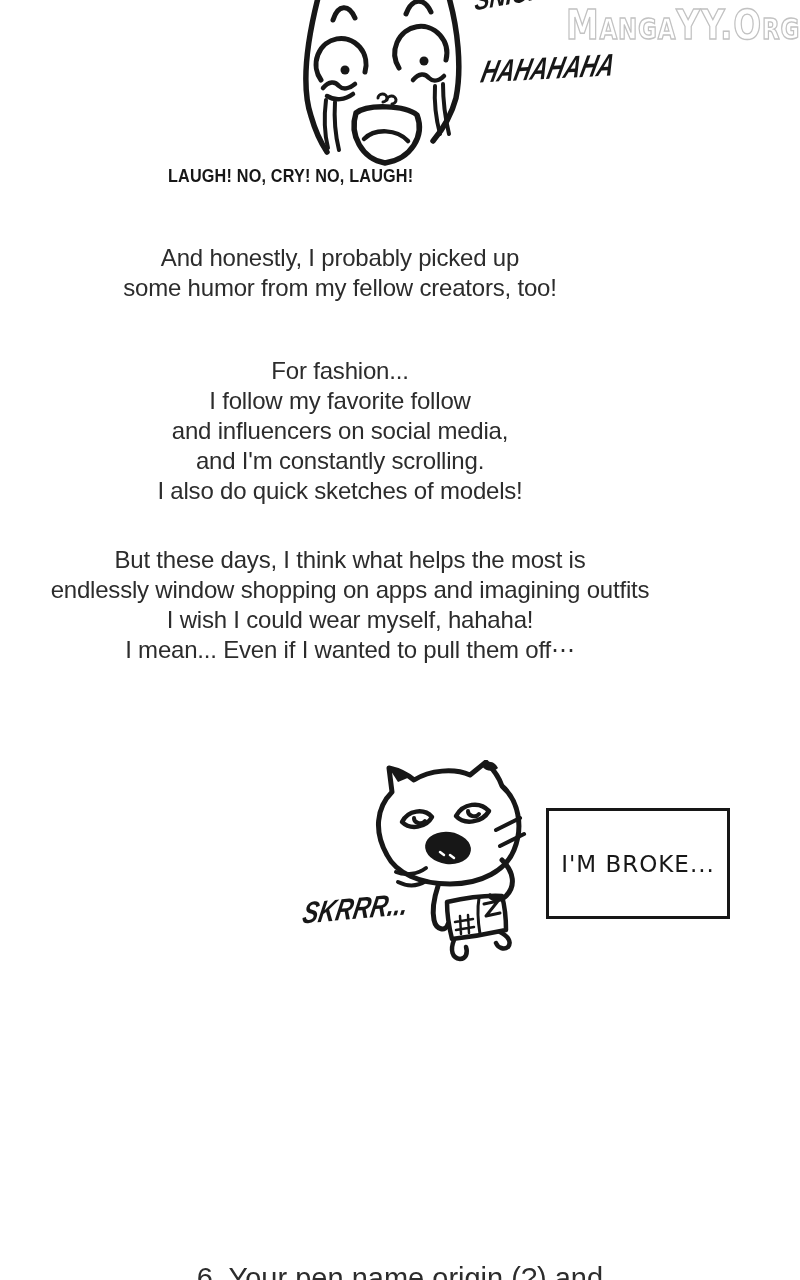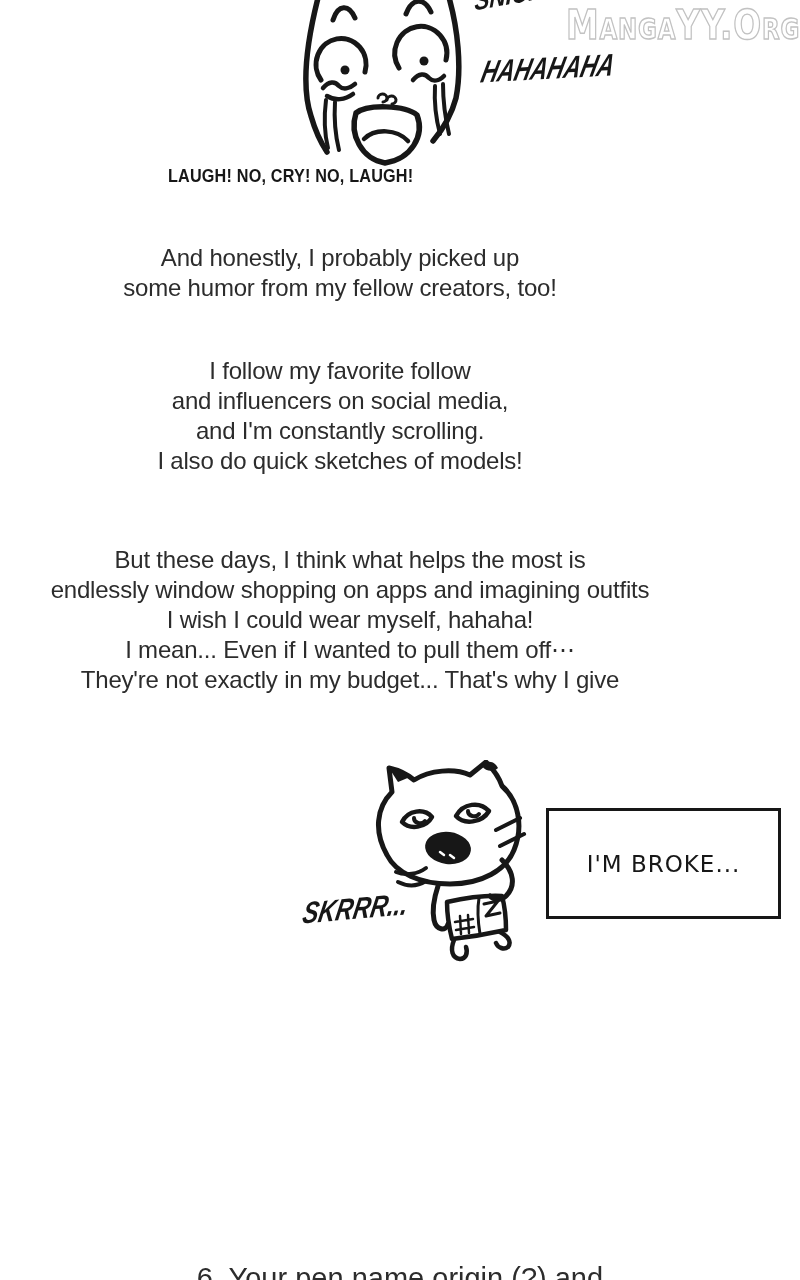--- a/index.html
+++ b/index.html
@@ -62,21 +62,21 @@
     letter-spacing: -0.2px;
     color: var(--text-color, #2c2c2c);
   }
   .para-1 { top: 243px; }
   .para-2 { top: 356px; }
   .para-3 { top: 545px; padding-left: 20px; }
 
   
   .broke-box {
     position: absolute; left: 546px; top: 808px;
-    width: 235px; height: 111px;
+    width: 184px; height: 111px;
     border: 3px solid var(--ink, #171717);
     background: #fff;
     display: flex; align-items: center; justify-content: center;
   }
   .broke-box span {
     font-family: "DejaVu Sans", sans-serif;
     font-size: 23px; letter-spacing: 1px;
     color: var(--ink, #171717);
     white-space: nowrap;
   }
@@ -135,32 +135,32 @@
   <div class="watermark">MangaYY.Org</div>
   <div class="sfx sfx-haha">HAHAHAHA</div>
   <div class="sfx laugh-caption">LAUGH! NO, CRY! NO, LAUGH!</div>
 
   <div class="para para-1">
     <div>And honestly, I probably picked up</div>
     <div>some humor from my fellow creators, too!</div>
   </div>
 
   <div class="para para-2">
+    <div>For fashion...</div>
     <div>I follow my favorite follow</div>
     <div>and influencers on social media,</div>
     <div>and I'm constantly scrolling.</div>
     <div>I also do quick sketches of models!</div>
   </div>
 
   <div class="para para-3">
     <div>But these days, I think what helps the most is</div>
     <div>endlessly window shopping on apps and imagining outfits</div>
     <div>I wish I could wear myself, hahaha!</div>
     <div>I mean... Even if I wanted to pull them off⋯</div>
-    <div>They're not exactly in my budget... That's why I give</div>
   </div>
 
   <svg class="doodle abs" style="left:362px; top:760px; width:190px; height:205px;" viewBox="0 0 190 205" fill="none" stroke="currentColor" stroke-linecap="round" stroke-linejoin="round" aria-hidden="true">
     <g>
       <path d="M25 95 C 12 72 14 48 30 32 L 27 8 C 36 10 45 14 52 20 C 68 10 92 8 108 15 L 124 2 C 131 9 137 17 140 26 C 156 40 162 66 152 90 C 144 110 120 124 88 124 C 58 124 34 113 25 95 Z" stroke-width="5"></path>
       <path d="M27 8 C 33 8 42 12 48 17 L 36 22 Z" fill="currentColor" stroke="none"></path>
       <path d="M120 6 C 124 0 132 0 136 8 C 132 12 124 12 120 6 Z" fill="currentColor" stroke="none"></path>
     </g>
     <g>
       <path d="M40 62 C 46 50 62 48 70 57 C 64 68 48 70 40 62 Z" stroke-width="4.5"></path>

